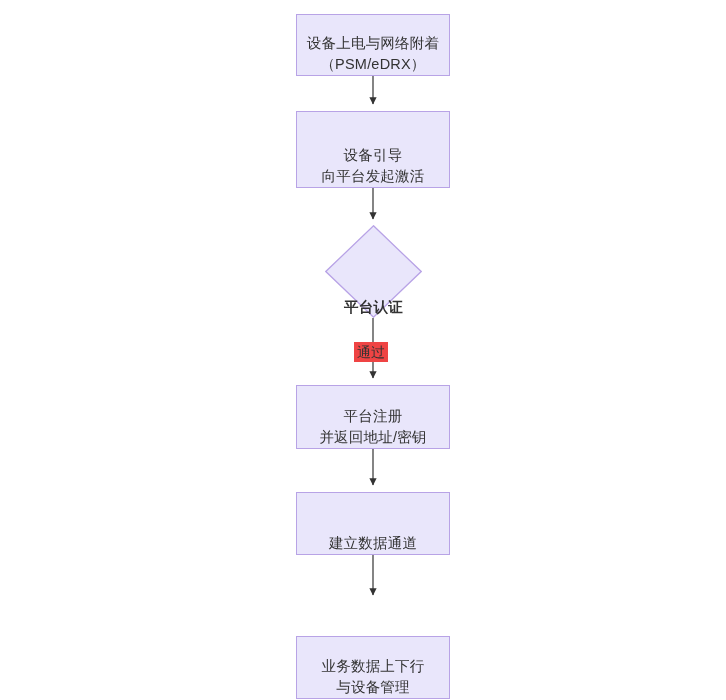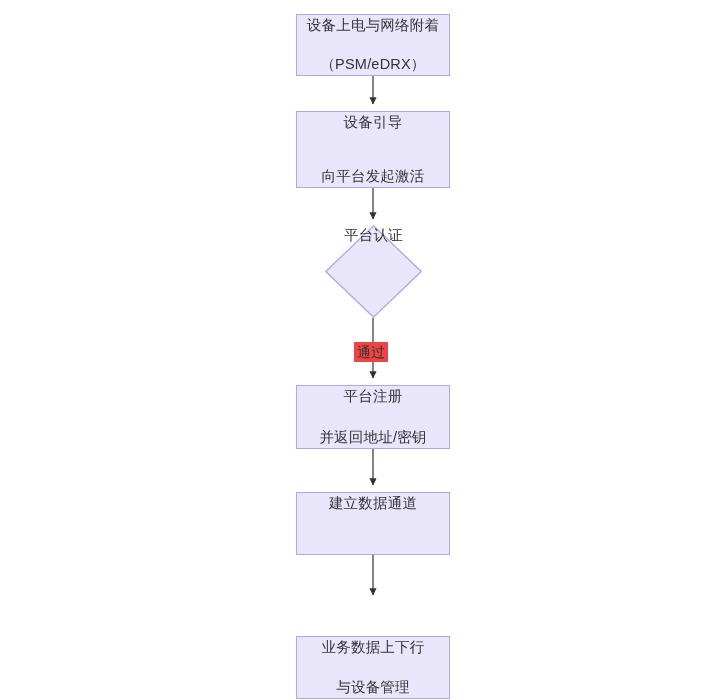--- a/index.html
+++ b/index.html
@@ -20,21 +20,21 @@
     top: 0;
     width: 726px;
     height: 700px;
   }
   .node {
     position: absolute;
     box-sizing: border-box;
     display: flex;
     flex-direction: column;
     align-items: center;
-    justify-content: space-between;
+    justify-content: flex-end;
     color: #333333;
     font-size: 14.5px;
     line-height: 21px;
     text-align: center;
     letter-spacing: 0.2px;
   }
   .node-process {
     background: #e9e6fb;
     border: 1.3px solid #b8a3e6;
   }
@@ -45,20 +45,21 @@
   .node-decision .decision-shape {
     position: absolute;
     left: 0;
     top: 0;
     width: 100%;
     height: 100%;
   }
   .node-decision .decision-label {
     position: relative;
     z-index: 2;
+    font-weight: bold;
   }
   .node-line {
     display: block;
     white-space: nowrap;
   }
   .edge-label {
     position: absolute;
     background: #ef4444;
     color: #333333;
     font-size: 14px;

